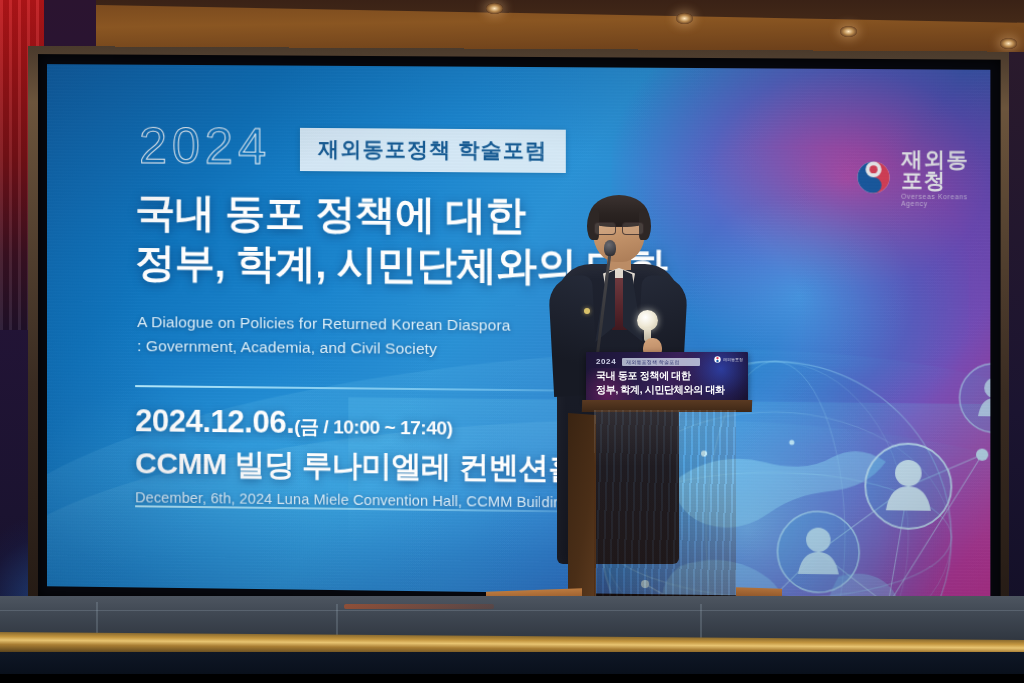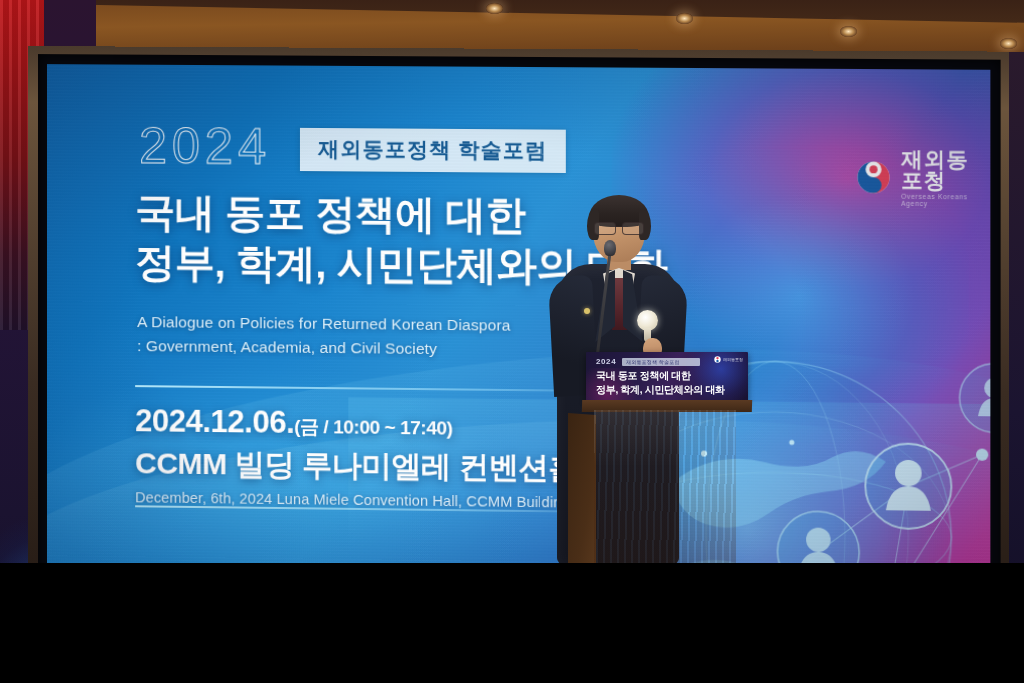--- a/index.html
+++ b/index.html
@@ -1,21 +1,21 @@
 <!DOCTYPE html>
 <html><head>
 <meta charset="utf-8">
 <style>
   html, body {
     margin: 0; padding: 0; background: #000;
     font-family: "Liberation Sans", sans-serif;
   }
   #stage {
     position: relative;
-    width: 1024px; height: 563px;
+    width: 1024px; height: 674px;
     overflow: hidden;
     background: #fde047;
   }
 
   
   .ceiling {
     position: absolute; left: 0; top: 0; width: 1024px; height: 58px;
     background: linear-gradient(180deg, #3a2216 0%, #452a18 45%, #2a1a12 100%);
   }
   .ceiling-inner {

